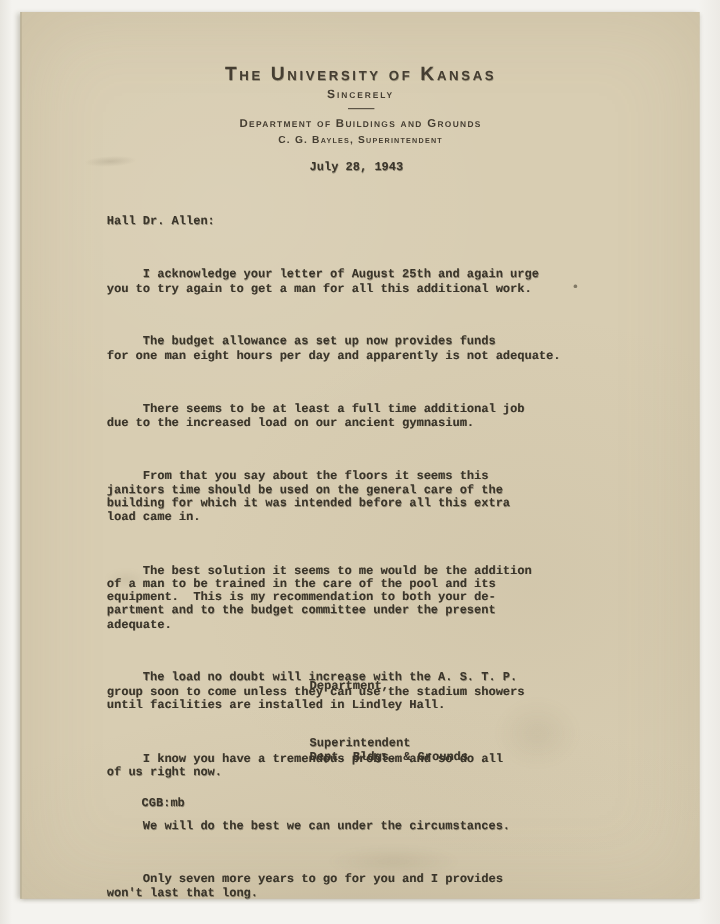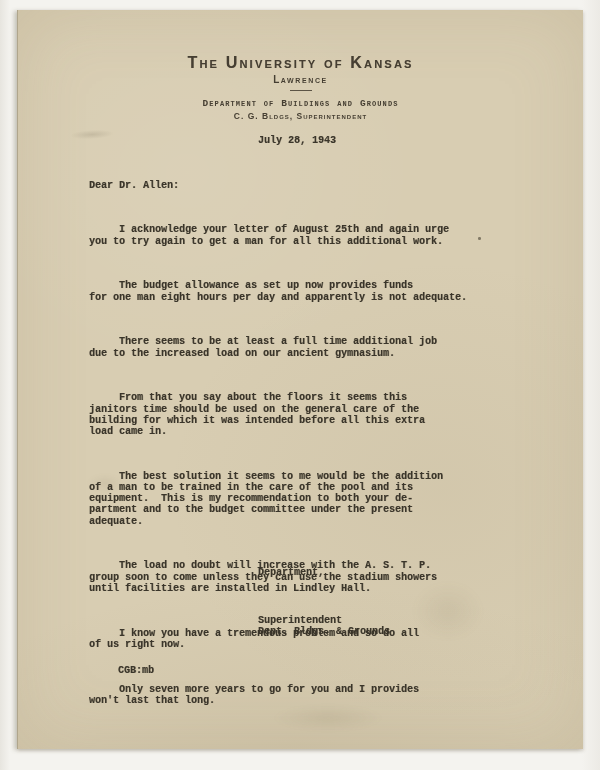--- a/index.html
+++ b/index.html
@@ -81,21 +81,20 @@
     border-top: 1.5px solid var(--lh-ink);
     margin: 5px auto 0 auto;
     opacity: 0.85;
   }
   .lh-dept {
     font-size: 9.5px;
     font-weight: 700;
     font-variant: small-caps;
     letter-spacing: 1.1px;
     margin-top: 7px;
-    font-family: Liberation Mono, monospace;
   }
   .lh-super {
     font-size: 8.5px;
     font-weight: 700;
     font-variant: small-caps;
     letter-spacing: 1px;
     margin-top: 2px;
   }
   .signature-svg {
     position: absolute;
@@ -130,30 +129,30 @@
   }
 </style>
 </head>
 <body>
 
 <div class="scan">
   <div class="paper">
 
     <div class="letterhead">
       <div class="lh-main">The University of Kansas</div>
-      <div class="lh-city">Lawrence</div>
+      <div class="lh-city">Sincerely</div>
       <div class="lh-rule"></div>
       <div class="lh-dept">Department of Buildings and Grounds</div>
-      <div class="lh-super">C. G. Bldgs, Superintendent</div>
+      <div class="lh-super">C. G. Bayles, Superintendent</div>
     </div>
 
     <div class="tw date-line">July 28, 1943</div>
 
 
-    <div class="tw salutation">Dear Dr. Allen:</div>
+    <div class="tw salutation">Hall Dr. Allen:</div>
 
     <div class="tw body-block">
       <div class="para">     I acknowledge your letter of August 25th and again urge
 you to try again to get a man for all this additional work.</div>
       <div class="para">     The budget allowance as set up now provides funds
 for one man eight hours per day and apparently is not adequate.</div>
       <div class="para">     There seems to be at least a full time additional job
 due to the increased load on our ancient gymnasium.</div>
       <div class="para">     From that you say about the floors it seems this
 janitors time should be used on the general care of the
@@ -162,20 +161,21 @@
       <div class="para">     The best solution it seems to me would be the addition
 of a man to be trained in the care of the pool and its
 equipment.  This is my recommendation to both your de-
 partment and to the budget committee under the present
 adequate.</div>
       <div class="para">     The load no doubt will increase with the A. S. T. P.
 group soon to come unless they can use the stadium showers
 until facilities are installed in Lindley Hall.</div>
       <div class="para">     I know you have a tremendous problem and so do all
 of us right now.</div>
+      <div class="para">     We will do the best we can under the circumstances.</div>
       <div class="para">     Only seven more years to go for you and I provides
 won't last that long.</div>
     </div>
 
     <div class="tw closing">Department,</div>
 
     <svg class="signature-svg" viewBox="0 0 140 58" xmlns="http://www.w3.org/2000/svg">
       <g fill="none" stroke="#46 3d 2f" stroke-width="1.7" stroke-linecap="round" stroke-linejoin="round" opacity="0.88">
         <path d="M 36 13 C 29 3, 13 1, 8 13 C 4 25, 12 37, 24 34 C 31 32, 35 26, 33 21"></path>
         <path d="M 51 9 C 57 3, 60 8, 56 17 C 51 28, 46 37, 43 45 C 40 53, 50 54, 55 46 C 57 42, 57 38, 55 36"></path>

